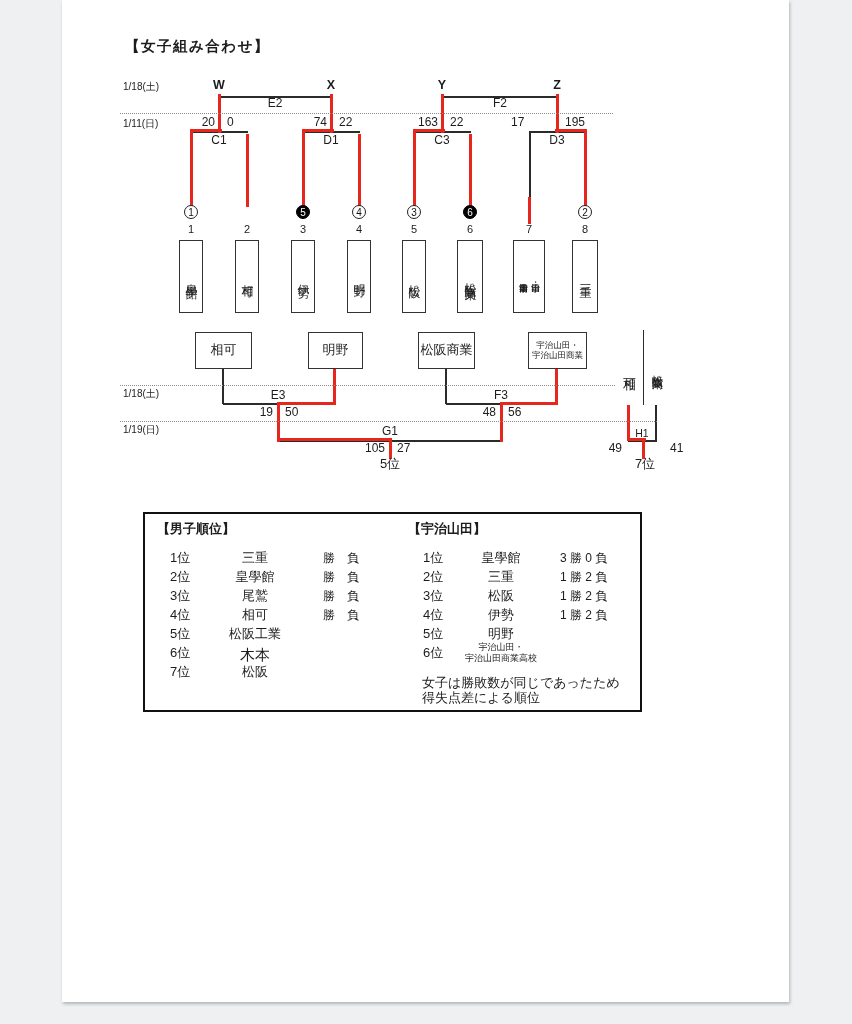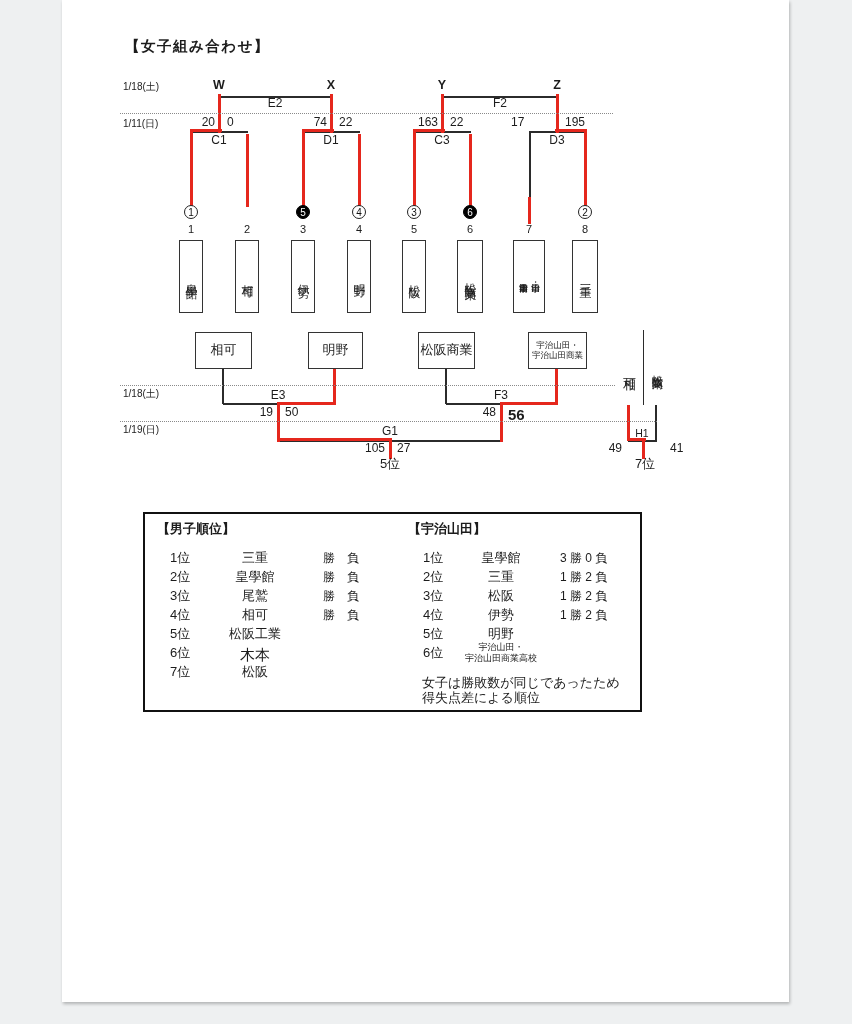--- a/index.html
+++ b/index.html
@@ -95,21 +95,21 @@
       <div class="abs lbl" style="left: 227px; top: 116px; font-size: 12px;">0</div>
       <div class="abs lbl" style="left: 286px; top: 116px; width: 41px; font-size: 12px; text-align: right;">74</div>
       <div class="abs lbl" style="left: 339px; top: 116px; font-size: 12px;">22</div>
       <div class="abs lbl" style="left: 397px; top: 116px; width: 41px; font-size: 12px; text-align: right;">163</div>
       <div class="abs lbl" style="left: 450px; top: 116px; font-size: 12px;">22</div>
       <div class="abs lbl" style="left: 511px; top: 116px; width: 41px; font-size: 12px; ">17</div>
       <div class="abs lbl" style="left: 565px; top: 116px; font-size: 12px;">195</div>
       <div class="abs lbl" style="left: 232px; top: 406px; width: 41px; font-size: 12px; text-align: right;">19</div>
       <div class="abs lbl" style="left: 285px; top: 406px; font-size: 12px;">50</div>
       <div class="abs lbl" style="left: 455px; top: 406px; width: 41px; font-size: 12px; text-align: right;">48</div>
-      <div class="abs lbl" style="left: 508px; top: 406px; font-size: 15px; font-weight: bold;">56</div>
+      <div class="abs lbl" style="left: 508px; top: 406px; font-size: 12px;">56</div>
       <div class="abs lbl" style="left: 344px; top: 442px; width: 41px; font-size: 12px; text-align: right;">105</div>
       <div class="abs lbl" style="left: 397px; top: 442px; font-size: 12px;">27</div>
       <div class="abs lbl" style="left: 581px; top: 442px; width: 41px; font-size: 12px; text-align: right;">49</div>
       <div class="abs lbl" style="left: 670px; top: 442px; font-size: 12px;">41</div>
       <div class="abs lbl" style="left: 365px; top: 457px; width: 50px; font-size: 13px; text-align: center;">5位</div>
       <div class="abs lbl" style="left: 620px; top: 457px; width: 50px; font-size: 13px; text-align: center;">7位</div>
       <div class="abs seed outline" style="left: 184px; top: 205px; width: 14px; height: 14px;">1</div>
       <div class="abs lbl" style="left: 181px; top: 223px; width: 20px; font-size: 11px; text-align: center;">1</div>
       <div class="abs tbox" style="left: 179px; top: 240px; width: 24px; height: 73px;">
         <span class="vtx" style="font-size: 12px;">皇學館</span>

